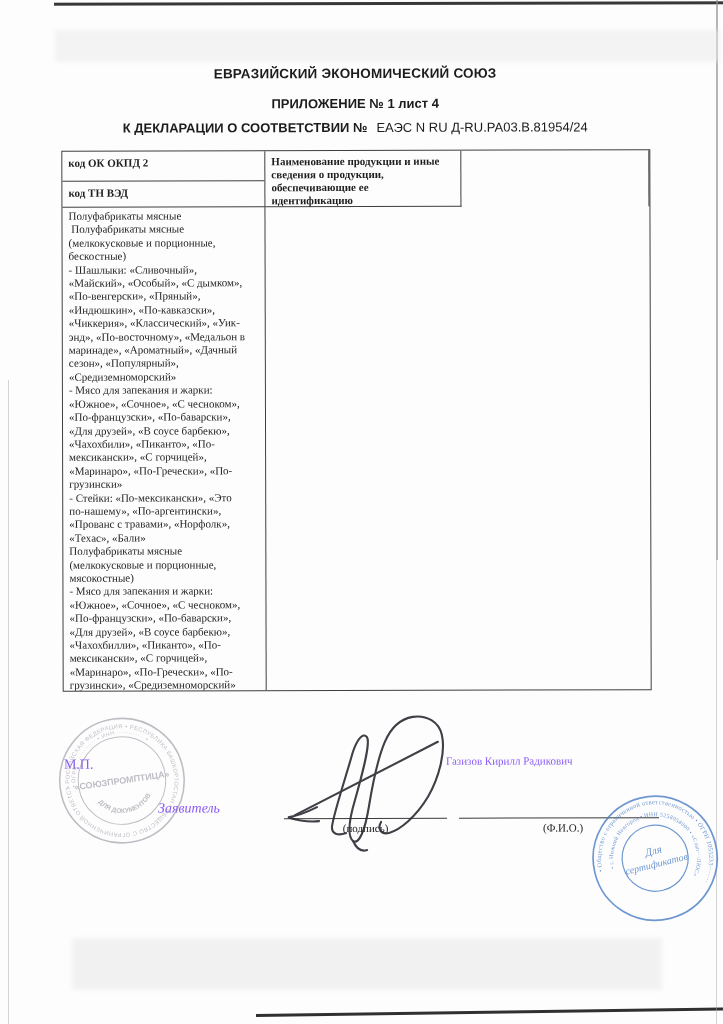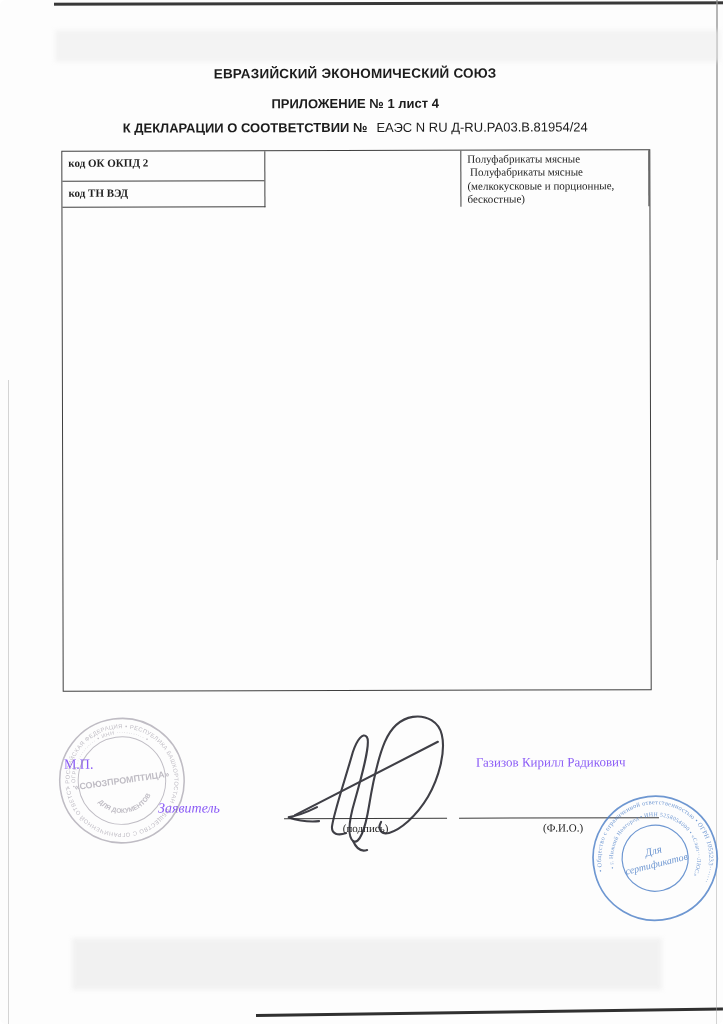--- a/index.html
+++ b/index.html
@@ -40,21 +40,21 @@
   .hdr-cell{font-weight:bold;line-height:13px;white-space:pre-wrap;padding-top:4px;}
   .col1-split{display:flex;flex-direction:column;padding:0;}
   .col1-top{box-sizing:border-box;height:30px;border-bottom:1.1px solid #3f3f3f;padding:5px 20px 0 6px;}
   .col1-bot{box-sizing:border-box;flex:1;padding:5px 6px 3px 6px;}
   .body-cell{font-size:11px;line-height:13.4px;white-space:pre-wrap;padding-top:2px;overflow:hidden;}
 
   
   .sig{position:absolute;font-size:14px;color:#8b5cf6;}
   .mp{left:63px;top:756px;}
   .applicant{left:157px;top:800px;font-style:italic;}
-  .holder{left:475px;top:755px;font-size:13px;}
+  .holder{left:445px;top:755px;font-size:11px;}
   .sig-line{position:absolute;height:1.3px;background:#3a3a3a;}
   .line-sign{left:283px;top:818px;width:163px;}
   .line-name{left:458px;top:818px;width:200px;}
   .caption{position:absolute;font-size:11px;text-align:center;color:#222;}
   .cap-sign{left:283px;top:822px;width:163px;}
   .cap-name{left:462px;top:822px;width:200px;}
 
   
   .stamp{position:absolute;pointer-events:none;}
   .stamp-doc{left:53px;top:712px;width:136px;height:136px;color:#8d8896;opacity:.55;}
@@ -83,20 +83,24 @@
         <span>К ДЕКЛАРАЦИИ О СООТВЕТСТВИИ №</span><span class="hdr-num">ЕАЭС N RU Д-RU.РА03.В.81954/24</span>
       </div>
     </div>
 
     <div class="decl-table">
 
       <div class="cell b-right b-bottom col1-split">
         <div class="col1-top hdr-cell">код ОК ОКПД 2</div>
         <div class="col1-bot hdr-cell">код ТН ВЭД</div>
       </div>
+      <div class="cell b-right b-bottom hdr-cell">Наименование продукции и иные
+сведения о продукции,
+обеспечивающие ее
+идентификацию</div>
 
       <div class="cell b-right body-cell"></div>
       <div class="cell b-right body-cell">Полуфабрикаты мясные
  Полуфабрикаты мясные
 (мелкокусковые и порционные,
 бескостные)
 - Шашлыки: «Сливочный»,
 «Майский», «Особый», «С дымком»,
 «По-венгерски», «Пряный»,
 «Индюшкин», «По-кавказски»,

